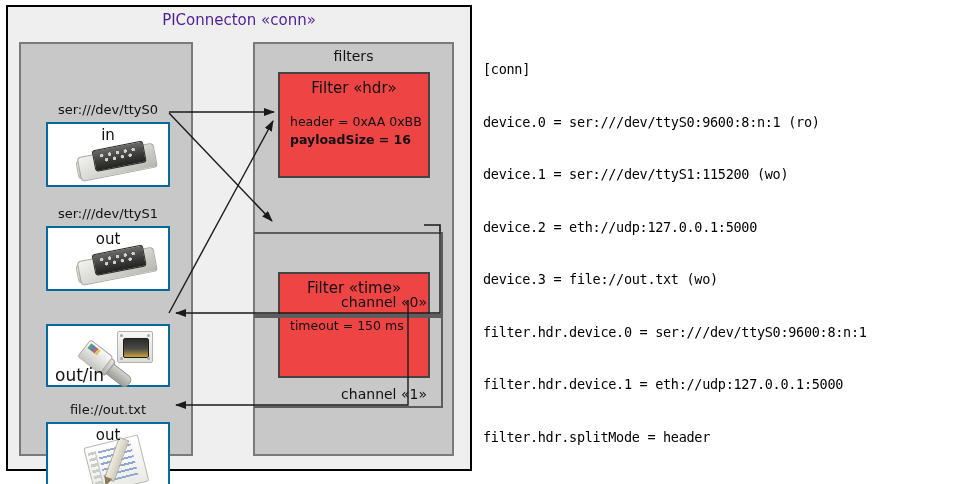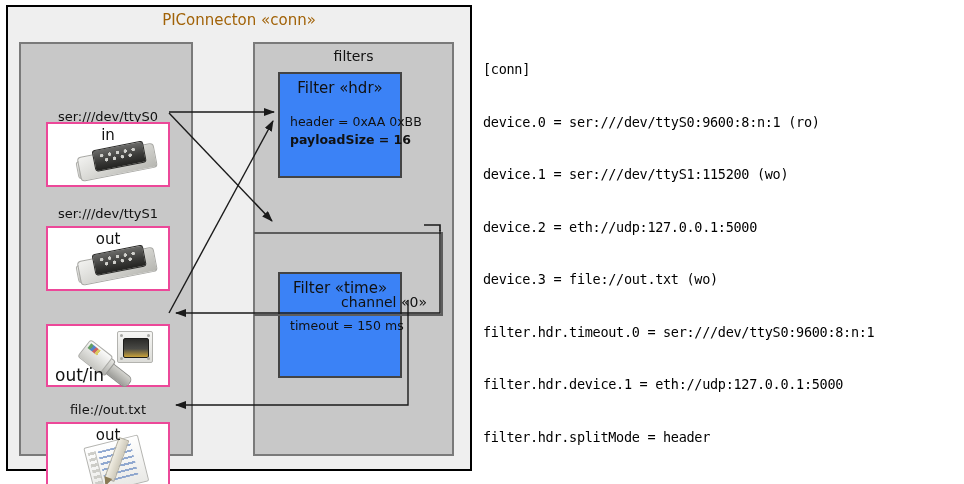--- a/index.html
+++ b/index.html
@@ -10,21 +10,21 @@
   }
   .stage{position:absolute;left:0;top:0;width:964px;height:484px;}
 
   
   #outer-frame{
     position:absolute;left:6px;top:5px;width:466px;height:466px;
     background:#efefef;border:2px solid #000000;box-sizing:border-box;
   }
   #diagram-title{
     position:absolute;left:6px;top:9px;width:466px;height:22px;
-    text-align:center;font-size:15px;color:#a16207;line-height:22px;
+    text-align:center;font-size:15px;color:#4c1d95;line-height:22px;
     white-space:nowrap;
   }
 
   
   .panel{
     position:absolute;background:#c8c8c8;
     border:2px solid #7a7a7a;box-sizing:border-box;
   }
   #devices-panel{left:19px;top:42px;width:174px;height:414px;}
   #filters-panel{left:253px;top:42px;width:201px;height:414px;}
@@ -33,34 +33,34 @@
     font-size:14px;color:#111;
   }
 
   
   .dev-caption{
     position:absolute;font-size:13px;color:#111;white-space:nowrap;
     text-align:center;
   }
   .dev-card{
     position:absolute;left:25px;width:124px;
-    background:#ffffff;border:2px solid #ec4899;box-sizing:border-box;
+    background:#ffffff;border:2px solid #0369a1;box-sizing:border-box;
   }
   .dev-label{
     position:absolute;top:2px;left:0;width:100%;text-align:center;
     font-size:15px;color:#111;z-index:3;pointer-events:none;
   }
   .dev-label.left{text-align:left;left:7px;width:auto;font-size:17px;top:3px;margin-top:36px;}
 
   #card-ttyS0{top:78px;height:65px;}
   #card-ttyS1{top:182px;height:65px;}
   #card-eth  {top:280px;height:63px;}
   #card-file {top:378px;height:70px;}
 
-  #cap-ttyS0{left:25px;top:65px;width:124px;}
+  #cap-ttyS0{left:25px;top:58px;width:124px;}
   #cap-ttyS1{left:25px;top:162px;width:124px;}
   #cap-eth  {left:-2px;top:260px;width:180px;font-size:12.5px;}
   #cap-file {left:25px;top:358px;width:124px;}
 
   
   .pict{position:absolute;}
 
   
   .db9{
     left:30px;top:22px;width:76px;height:30px;
@@ -157,22 +157,22 @@
     background:linear-gradient(90deg,#f0ede2,#cfcabb);border:1px solid #b3ae9f;border-radius:1px;
   }
   .notepad .pencil .tip{
     position:absolute;left:0;top:42px;width:0;height:0;
     border-left:4.5px solid transparent;border-right:4.5px solid transparent;
     border-top:9px solid #8a7a55;
   }
 
   
   .filter-card{
-    position:absolute;left:23px;width:124px;
-    background:#3b82f6;border:2px solid #444444;box-sizing:border-box;
+    position:absolute;left:23px;width:152px;
+    background:#ef4444;border:2px solid #444444;box-sizing:border-box;
   }
   #filter-hdr{top:28px;height:106px;}
   #filter-time{top:228px;height:106px;}
   .filter-title{
     position:absolute;top:5px;left:0;width:100%;text-align:center;
     font-size:15px;color:#111;
   }
   .filter-prop{
     position:absolute;left:10px;font-size:12.5px;color:#111;white-space:nowrap;
   }
@@ -278,20 +278,23 @@
       <div class="filter-prop" style="top:58px;font-weight:bold;">payloadSize = 16</div>
     </div>
 
     <div class="filter-card" id="filter-time">
       <div class="filter-title">Filter «time»</div>
       <div class="filter-prop" style="top:44px;">timeout = 150 ms</div>
     </div>
 
     <div class="channel-box" id="channel0-box">
       <div class="channel-label">channel «0»</div>
+    </div>
+    <div class="channel-box" id="channel1-box">
+      <div class="channel-label">channel «1»</div>
     </div>
   </div>
 
   <svg id="wires" viewBox="0 0 964 484" xmlns="http://www.w3.org/2000/svg">
     <defs>
       <marker id="ah" markerWidth="11" markerHeight="8" refX="10" refY="4" orient="auto" markerUnits="userSpaceOnUse">
         <path d="M0,0 L11,4 L0,8 z" fill="#1a1a1a"></path>
       </marker>
     </defs>
     <g stroke="#1a1a1a" stroke-width="1.4" fill="none" marker-end="url(#ah)">
@@ -307,21 +310,21 @@
     </g>
   </svg>
 
   <div id="config-pane">
     <div id="config-listing">
       <div class="cfg-line">[conn]</div>
       <div class="cfg-line">device.0 = ser:///dev/ttyS0:9600:8:n:1 (ro)</div>
       <div class="cfg-line">device.1 = ser:///dev/ttyS1:115200 (wo)</div>
       <div class="cfg-line">device.2 = eth://udp:127.0.0.1:5000</div>
       <div class="cfg-line">device.3 = file://out.txt (wo)</div>
-      <div class="cfg-line">filter.hdr.timeout.0 = ser:///dev/ttyS0:9600:8:n:1</div>
+      <div class="cfg-line">filter.hdr.device.0 = ser:///dev/ttyS0:9600:8:n:1</div>
       <div class="cfg-line">filter.hdr.device.1 = eth://udp:127.0.0.1:5000</div>
       <div class="cfg-line">filter.hdr.splitMode = header</div>
       
       
       
       
       
       
       
       

